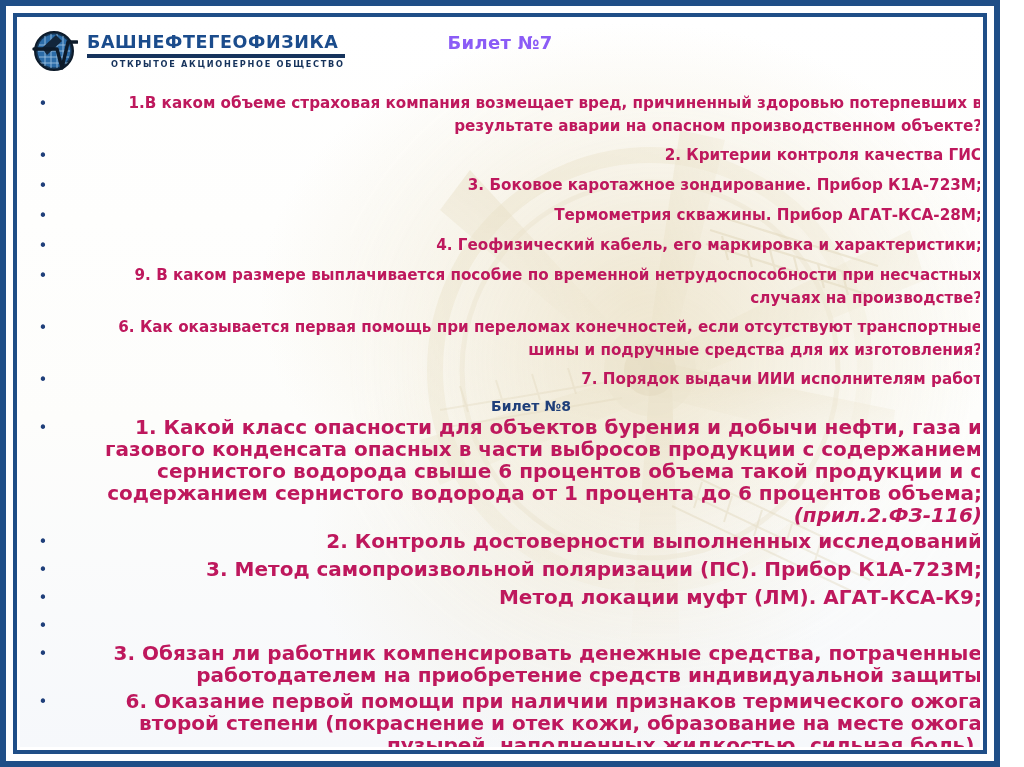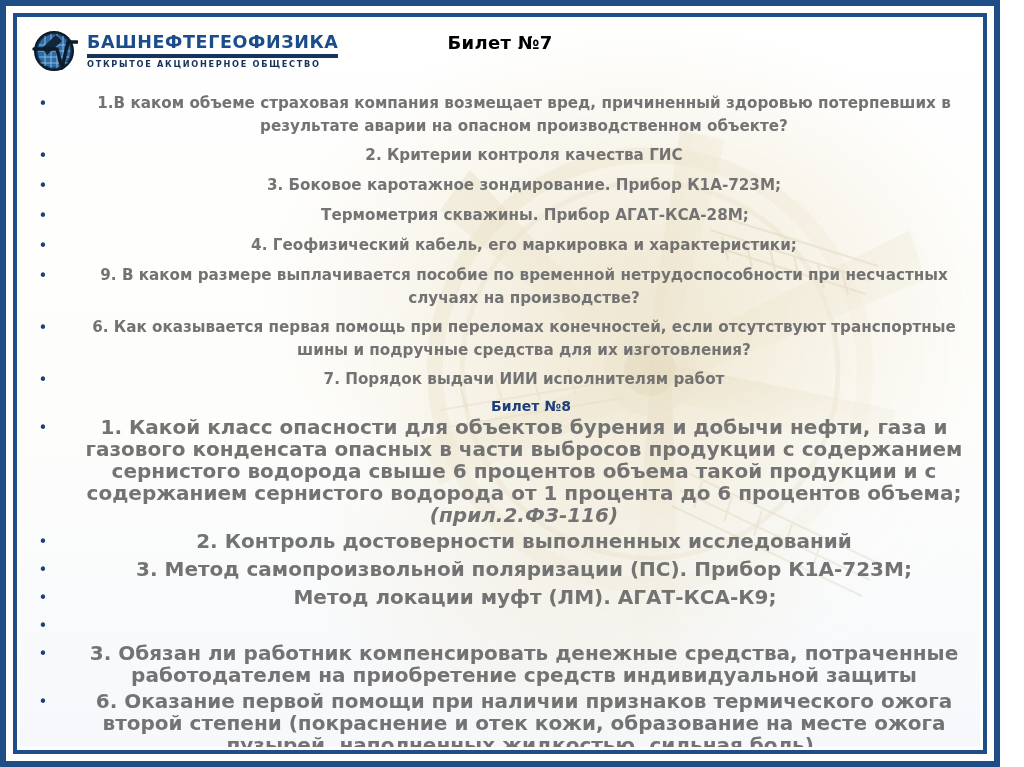--- a/index.html
+++ b/index.html
@@ -123,30 +123,31 @@
     margin: 2px 0 2px 0;
     width: 100%;
   }
   .logo-sub {
     font-size: 8.2px;
     font-weight: bold;
     color: #16335c;
     letter-spacing: 1.7px;
     line-height: 1.1;
     white-space: nowrap;
+    margin-left: 24px;
   }
 
   .ticket-title {
     position: absolute;
     left: 0; right: 0;
     top: 12px;
     text-align: center;
     font-size: 18px;
     font-weight: bold;
-    color: #000000;
+    color: #8b5cf6;
     letter-spacing: 0.3px;
   }
   .ticket-title-2 {
     text-align: center;
     font-size: 14px;
     font-weight: bold;
     color: #1f3f7a;
     margin: 3px 0 2px 0;
     padding-left: 38px;
   }
@@ -170,26 +171,26 @@
   .bullet-dot {
     flex: 0 0 46px;
     color: #1f3f7a;
     font-size: 15px;
     line-height: 23px;
     text-align: center;
     padding-top: 1px;
   }
   .bullet-text {
     flex: 1 1 auto;
-    color: #737373;
+    color: #be185d;
     font-size: 15.2px;
     line-height: 23px;
     font-weight: bold;
     padding-right: 22px;
-    text-align: center;
+    text-align: right;
   }
   .bullet-text .indent { display: inline-block; width: 22px; }
   .bullet-text i { font-style: italic; }
   .row-empty .bullet-text { min-height: 20px; }
 
   
   .section-8 .bullet-text { font-size: 20px; line-height: 22px; }
   .section-8 .bullet-row { margin-bottom: 4px; }
 </style>
 </head>

